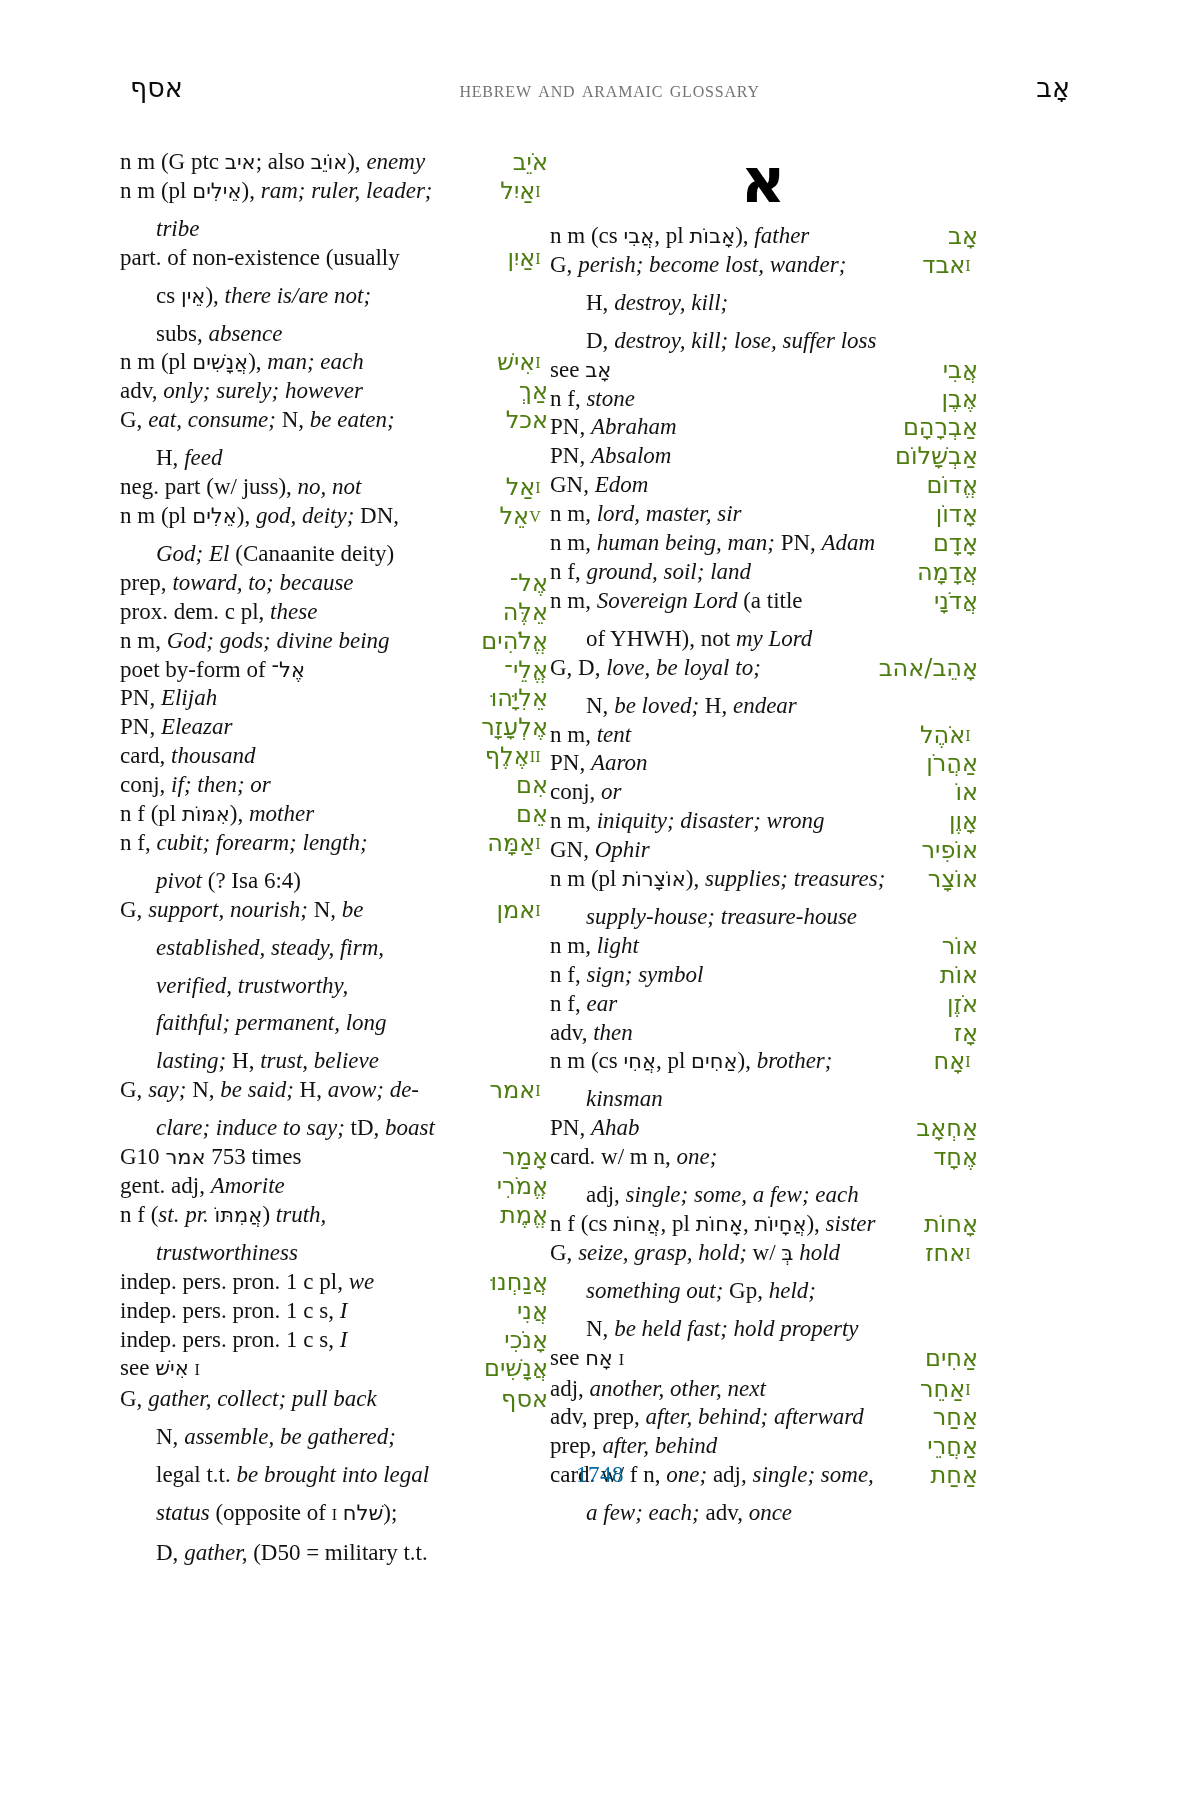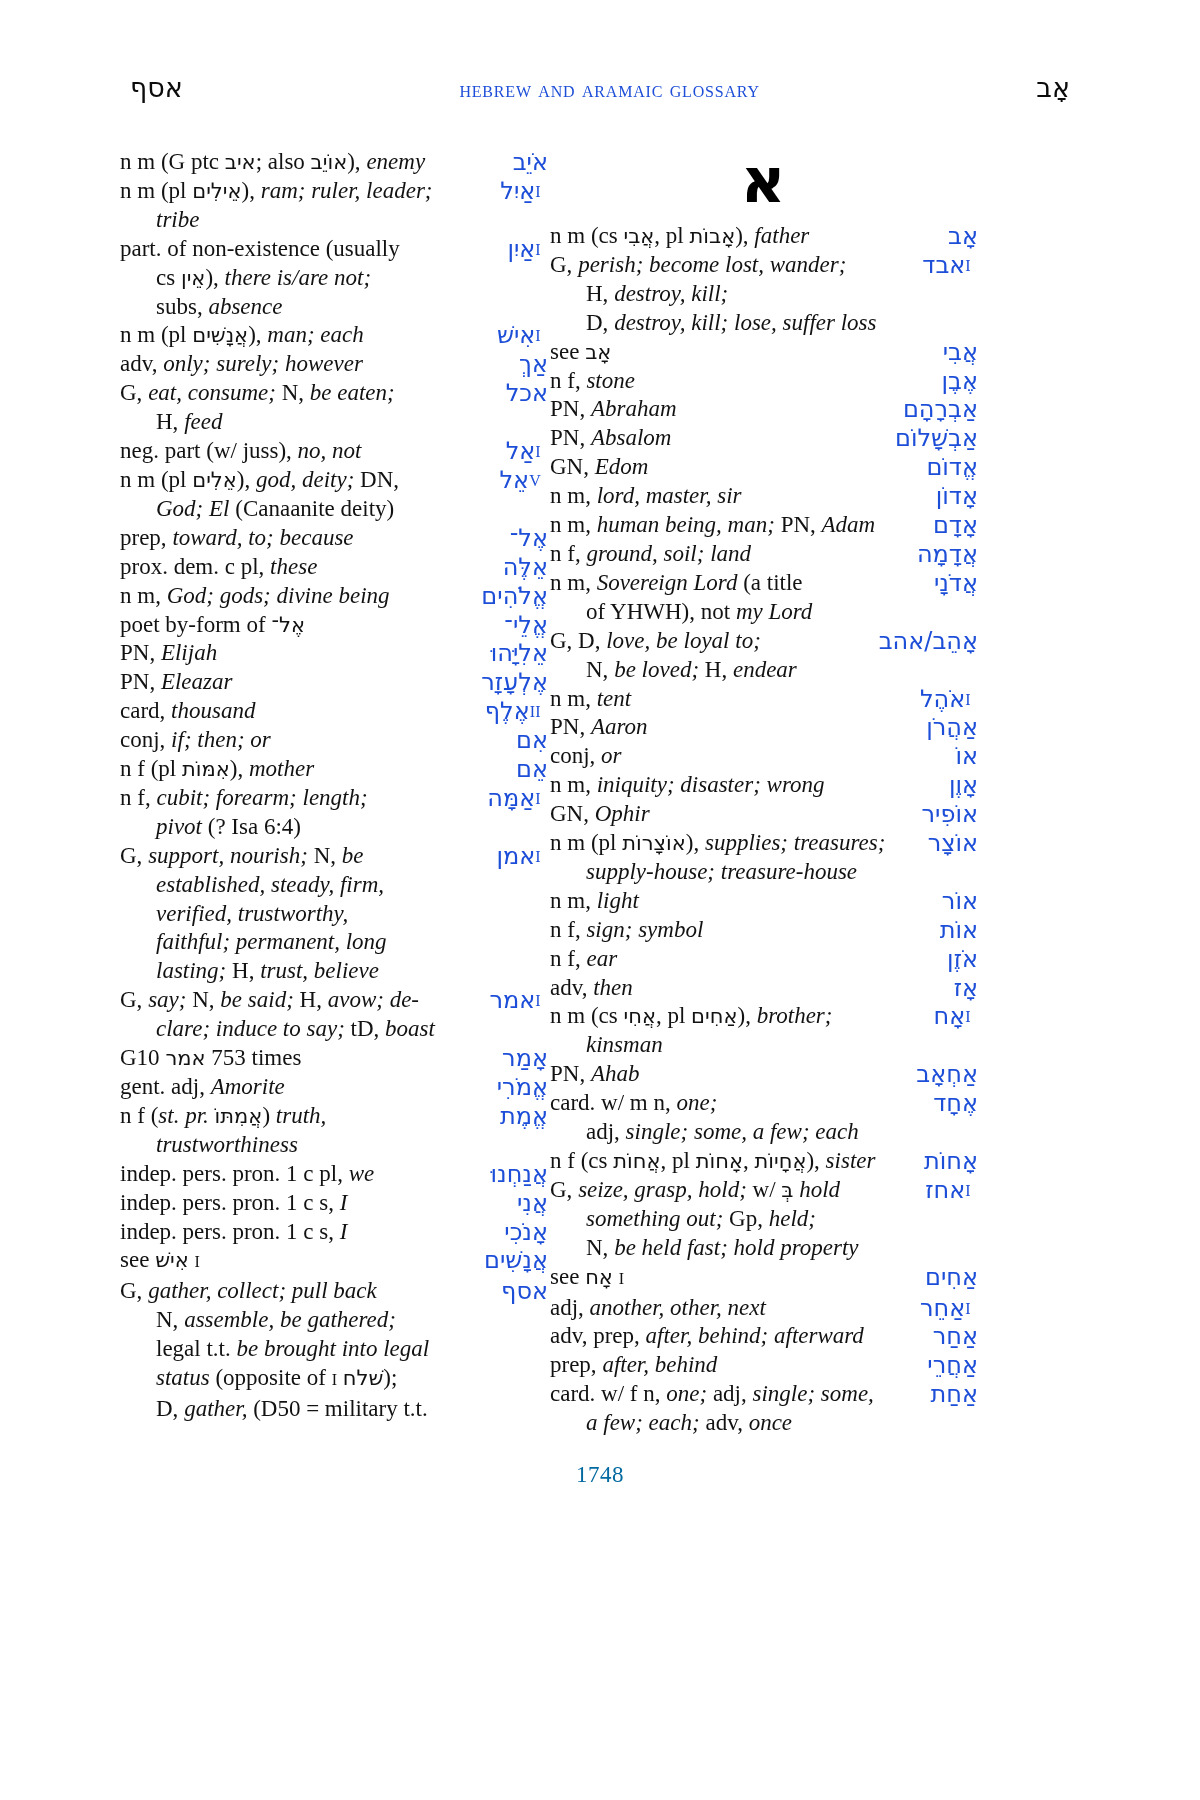--- a/index.html
+++ b/index.html
@@ -43,21 +43,21 @@
     font-family: "DejaVu Sans", "Liberation Sans", sans-serif;
     font-weight: 400;
     color: #0b0b0b;
     white-space: nowrap;
   }
   .runhead-title {
     font-size: 23px;
     letter-spacing: 0.035em;
     font-variant: small-caps;
     text-transform: lowercase;
-    color: #1d4ed8;
+    color: #737373;
     white-space: nowrap;
   }
   .runhead-title::first-letter { font-size: 1em; }
 
   
   .cols {
     position: absolute;
     top: 140px;
     left: 0;
     width: 1200px;
@@ -93,41 +93,42 @@
     line-height: 28.9px;
     color: #121212;
     width: 348px;
     padding-left: 2px;
     box-sizing: border-box;
     text-indent: 0;
   }
   .gloss .ind {
     display: block;
     padding-left: 36px;
+    margin-top: 9px;
   }
   .gloss i, .it { font-style: italic; }
   .heb-inline {
     font-family: "DejaVu Sans", "Liberation Sans", sans-serif;
     font-size: 21px;
     font-style: normal;
     direction: rtl;
     unicode-bidi: isolate;
   }
   .lemma {
     position: absolute;
     right: 0;
     top: 0;
     height: 28.9px;
     line-height: 28.9px;
     direction: rtl;
     unicode-bidi: isolate;
     font-family: "DejaVu Sans", "Liberation Sans", sans-serif;
     font-size: 24px;
     font-weight: 400;
-    color: #1d4ed8;
+    color: #4d7c0f;
     white-space: nowrap;
     text-align: right;
   }
   .lemma .rom {
     font-family: "Liberation Serif", "DejaVu Serif", serif;
     font-size: 16px;
     font-variant: small-caps;
     letter-spacing: 0.02em;
     padding-right: 7px;
     direction: ltr;

